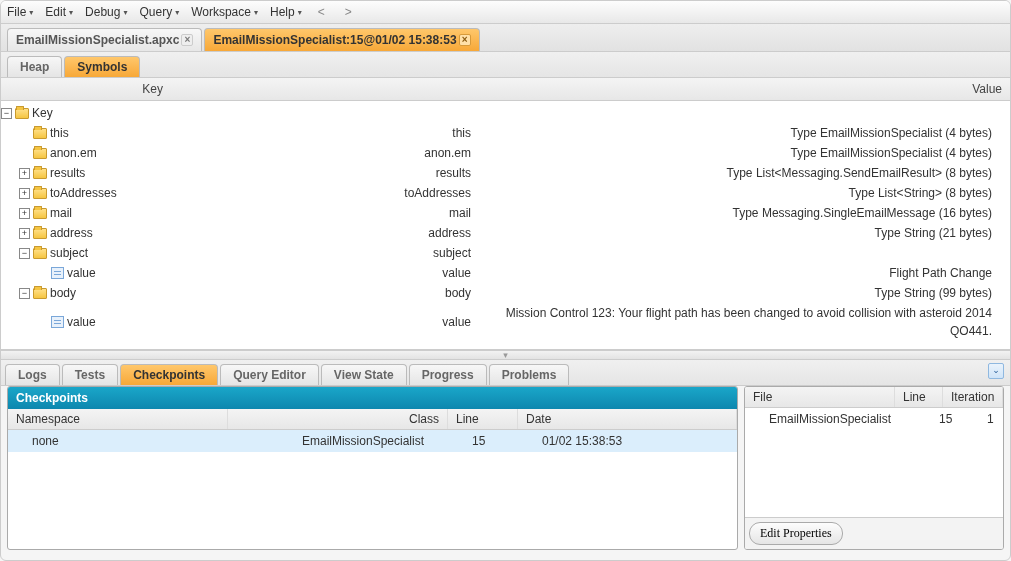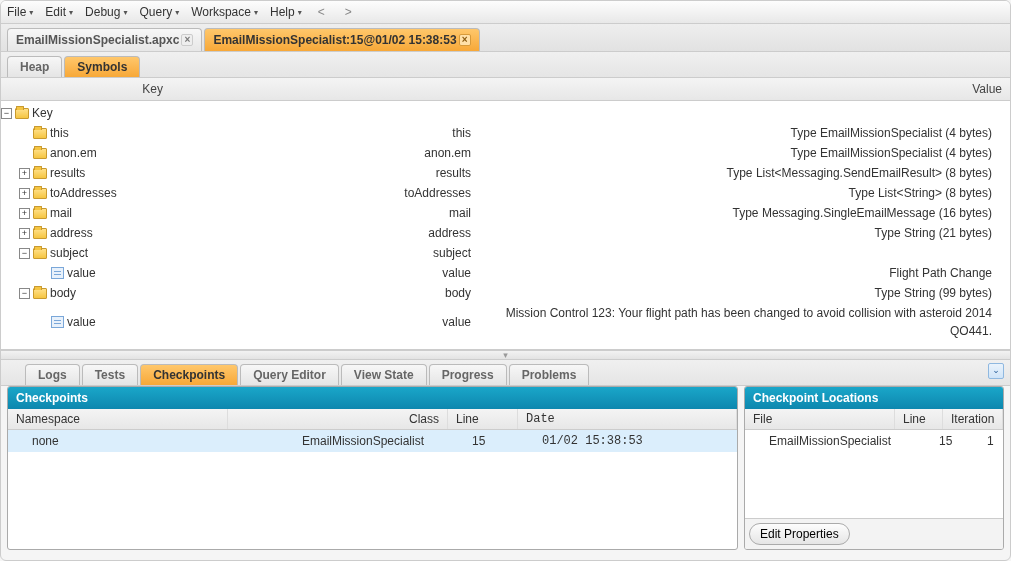--- a/index.html
+++ b/index.html
@@ -130,21 +130,21 @@
     height:10px;
     background:linear-gradient(#f2f2f2,#e3e3e3);
     border-top:1px solid #ccc;border-bottom:1px solid #ccc;
     text-align:center;color:#999;font-size:9px;line-height:8px;
     cursor:row-resize;
   }
   
   .bottom-tabs{
     background:linear-gradient(#f0f0f0,#e5e5e5);
     border-bottom:1px solid #ccc;
-    padding:4px 6px 0 24px;
+    padding:4px 6px 0 4px;
     display:flex;gap:2px;align-items:flex-end;
     position:relative;
   }
   .bottom-tabs .subtab{font-weight:bold;}
   .chev-box{
     position:absolute; right:6px; top:3px;
     width:16px;height:16px;
     border:1px solid #8fb8e0;
     background:linear-gradient(#eaf3fc,#cfe4f8);
     border-radius:2px;
@@ -171,31 +171,31 @@
     border-bottom:1px solid #ccc;
   }
   .panel-header>div{padding:3px 8px;border-right:1px solid #ddd;}
   .panel-body{flex:1;overflow:auto;}
   .row{display:flex;padding:4px 0;}
   .row.sel{background:#dbeefc;}
   .row>div{padding:0 24px;}
   .cp-ns{width:220px;}
   .cp-class{width:220px;text-align:right;}
   .cp-line{width:70px;}
-  .cp-date{flex:1;font-family:Liberation Mono, monospace;}
+  .cp-date{flex:1;}
   .cl-file{flex:1;}
   .cl-line{width:48px;}
   .cl-iter{width:60px;}
   .panel-footer{
     border-top:1px solid #ccc;padding:4px;background:#f3f3f3;
   }
   .btn{
     border:1px solid #aaa;border-radius:11px;
     background:linear-gradient(#fdfdfd,#e5e5e5);
-    padding:3px 10px;cursor:pointer;font-size:12px;
+    padding:3px 10px;cursor:pointer;font-size:12px;font-family:Liberation Serif, serif;
   }
 </style>
 </head>
 <body>
 
 <div class="menubar">
   <span class="menu-item">
       <span>File</span>
       <span class="tri-down">▾</span>
     </span>
@@ -373,21 +373,20 @@
       <div class="row sel">
         <div class="cp-ns">none</div>
         <div class="cp-class">EmailMissionSpecialist</div>
         <div class="cp-line">15</div>
         <div class="cp-date">01/02 15:38:53</div>
       </div>
     </div>
   </div>
 
   <div class="panel panel-right">
-    <div class="panel-title">Checkpoint Locations</div>
     <div class="panel-header">
       <div class="cl-file">File</div>
       <div class="cl-line">Line</div>
       <div class="cl-iter">Iteration</div>
     </div>
     <div class="panel-body">
       <div class="row">
         <div class="cl-file">EmailMissionSpecialist</div>
         <div class="cl-line">15</div>
         <div class="cl-iter">1</div>

